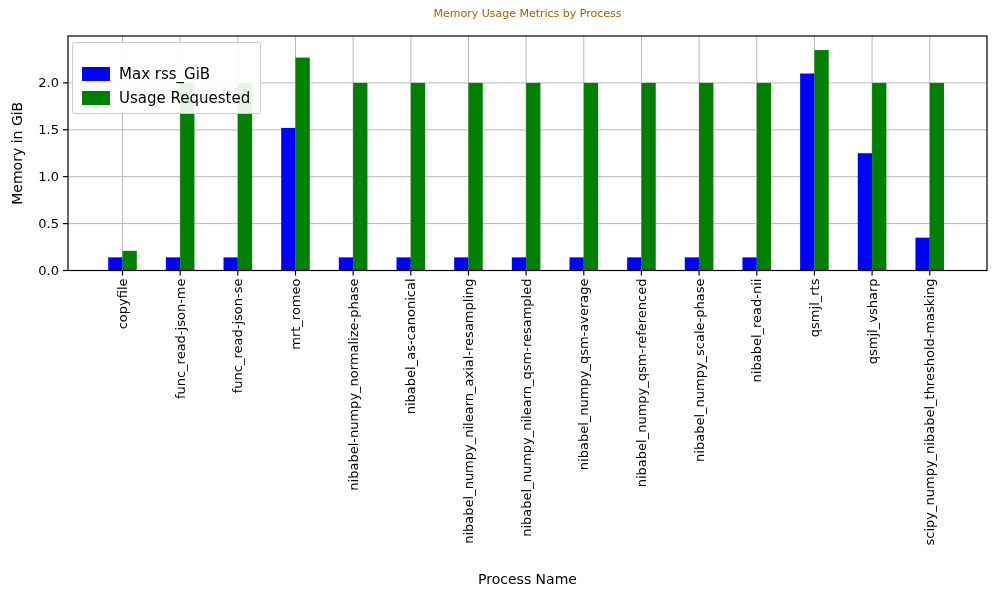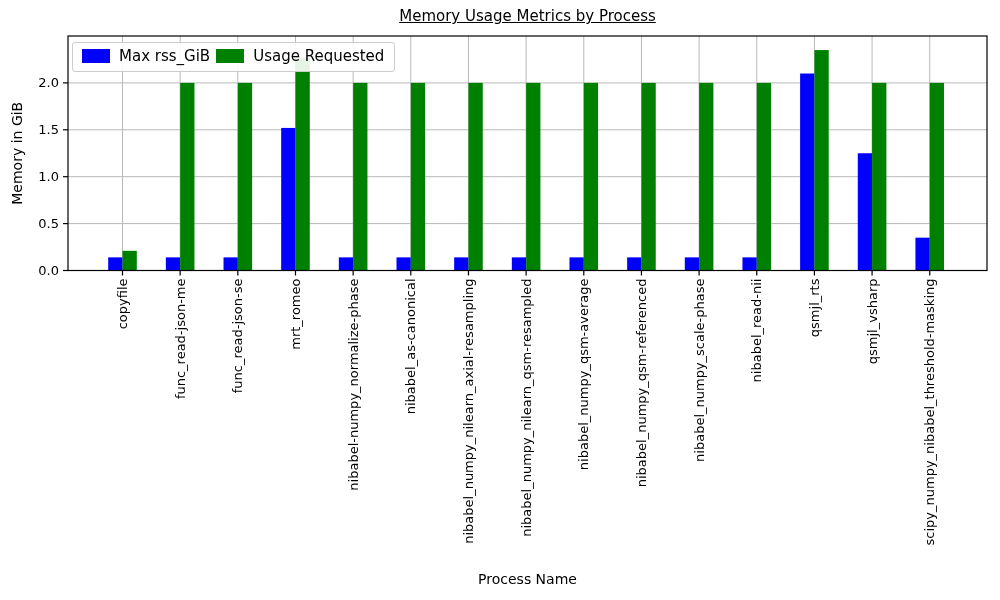--- a/index.html
+++ b/index.html
@@ -14,40 +14,39 @@
     height: 600px;
     background: #ffffff;
     overflow: hidden;
   }
   .chart-title {
     position: absolute;
     left: 68px;
     width: 919px;
     top: 7px;
     text-align: center;
-    font-size: 15px;
-    color: #000000;
+    font-size: 11px;
+    color: #a16207;
     white-space: nowrap;
-    text-decoration: underline;
   }
   .plot-svg {
     position: absolute;
     left: 0;
     top: 0;
   }
   .legend {
     position: absolute;
     left: 72px;
     top: 42px;
     background: rgba(255,255,255,0.9);
     border: 1px solid #cccccc;
     border-radius: 3px;
-    padding: 4px 10px 6px 9px;
+    padding: 22px 10px 6px 9px;
     display: flex;
-    flex-direction: row;
+    flex-direction: column;
     gap: 6px;
     z-index: 2;
   }
   .legend-item {
     display: flex;
     align-items: center;
     gap: 9px;
   }
   .legend-swatch {
     width: 28px;

